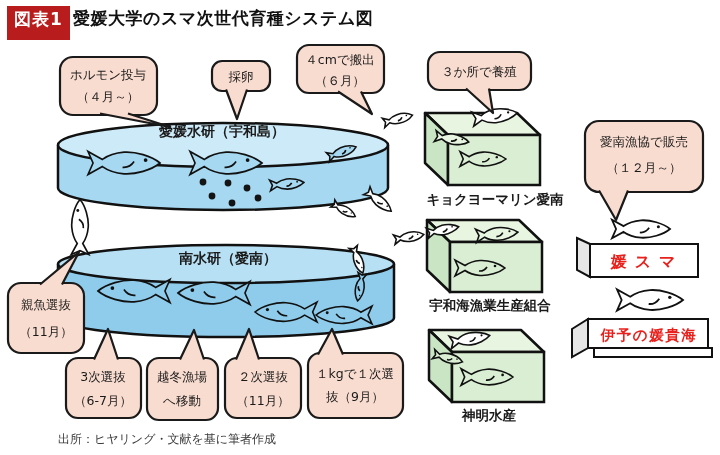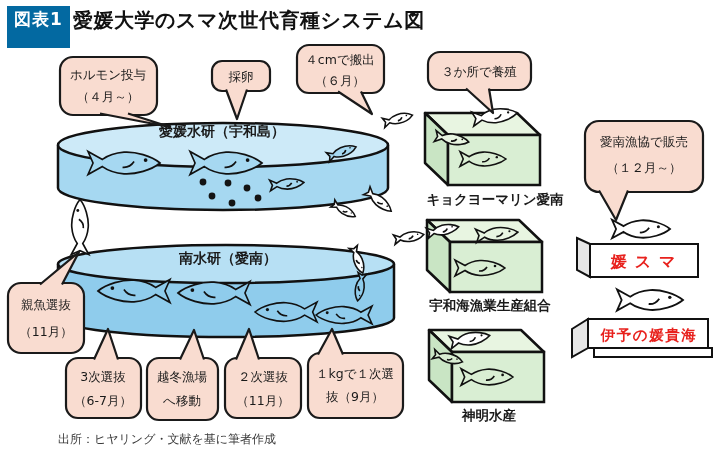--- a/index.html
+++ b/index.html
@@ -1,21 +1,21 @@
 <!DOCTYPE html>
 <html><head>
 <meta charset="utf-8">
 <style>
   html,body{margin:0;padding:0;background:#fff;}
   .stage{position:relative;width:720px;height:455px;background:#ffffff;overflow:hidden;
          font-family:"DejaVu Sans","Liberation Sans",sans-serif;}
   .hdr{position:absolute;left:0;top:0;width:720px;height:36px;z-index:5;}
-  .tag{position:absolute;left:7px;top:6px;background:#0369a1;color:#fff;font-weight:bold;
-       font-size:17px;line-height:1;padding:5px 7px 20px 7px;letter-spacing:1px;}
-  .title{position:absolute;left:73px;top:7px;font-size:20px;font-weight:bold;color:#111;
+  .tag{position:absolute;left:7px;top:6px;background:#b91c1c;color:#fff;font-weight:bold;
+       font-size:17px;line-height:1;padding:5px 7px 12px 7px;letter-spacing:1px;}
+  .title{position:absolute;left:73px;top:7px;font-size:17px;font-weight:bold;color:#111;
          letter-spacing:0.5px;white-space:nowrap;}
   svg{position:absolute;left:0;top:0;}
   svg text{font-family:"DejaVu Sans","Liberation Sans",sans-serif;fill:#1a1a1a;}
   .bub{fill:#f9dcd0;stroke:#1a1a1a;stroke-width:2.2;}
   .tail{fill:#f9dcd0;stroke:#1a1a1a;stroke-width:2.2;stroke-linejoin:round;}
   .ct{font-size:12.5px;text-anchor:middle;}
   .tanklabel{font-size:14px;font-weight:bold;text-anchor:middle;}
   .farmlabel{font-size:13.5px;font-weight:bold;text-anchor:middle;}
   .redlabel{font-weight:bold;fill:#e8211d;text-anchor:middle;}
   .src{font-size:12px;fill:#3a3a3a;}

